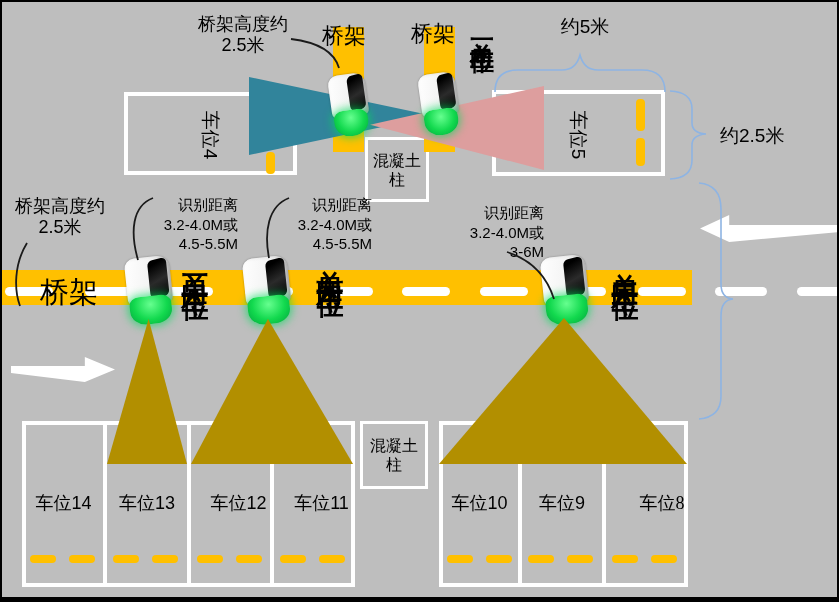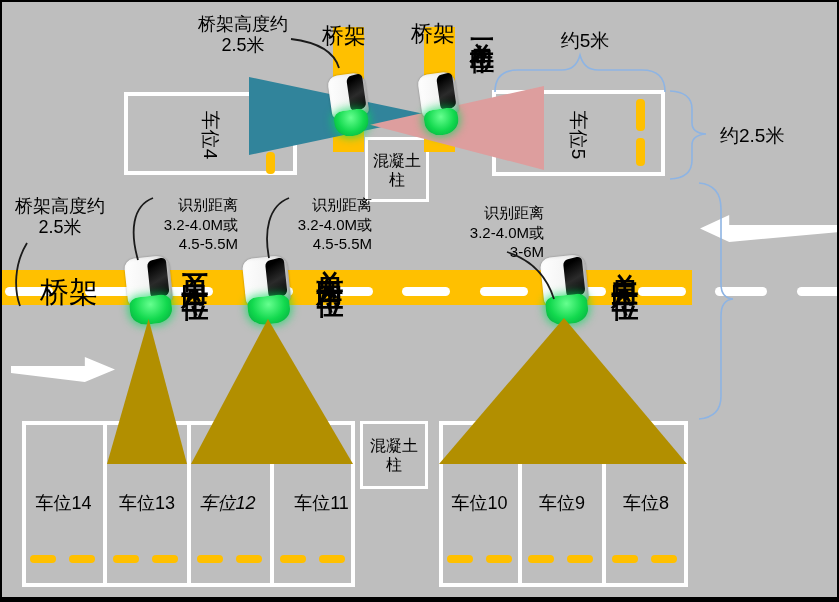--- a/index.html
+++ b/index.html
@@ -100,21 +100,21 @@
     <div class="cam-glow"></div>
   </div>
 
   <div class="hnote" style="left:176px; top:12px; width:130px;">
     <div>桥架高度约</div>
     <div>2.5米</div>
   </div>
   <div class="tray-lbl" style="left:320px; top:19px;">桥架</div>
   <div class="tray-lbl" style="left:409px; top:17px;">桥架</div>
   <div class="vtext" style="left:464px; top:21px; font-size:24px; letter-spacing:2px;">单向一车位</div>
-  <div class="measure" style="left:543px; top:26px; width:80px; text-align:center;">约5米</div>
+  <div class="measure" style="left:543px; top:12px; width:80px; text-align:center;">约5米</div>
   <div class="measure" style="left:718px; top:121px;">约2.5米</div>
 
   <div class="hnote" style="left:2px; top:194px; width:112px;">
     <div>桥架高度约</div>
     <div>2.5米</div>
   </div>
   <div class="lbl" style="left:38px; top:271px; font-size:29px;">桥架</div>
 
   <div class="note" style="left:118px; top:193px; width:118px;">
     <div>识别距离</div>
@@ -166,25 +166,25 @@
   <div class="vdiv" style="left:516px;"></div>
   <div class="vdiv" style="left:600px;"></div>
 
   <div class="cbox" style="left:358px; top:419px; width:68px; height:68px; padding-top:12px;">
     <div>混凝土</div>
     <div>柱</div>
   </div>
 
   <div class="spot-label" style="left:20px;  width:83px;">车位14</div>
   <div class="spot-label" style="left:103px; width:84px;">车位13</div>
-  <div class="spot-label" style="left:184px; width:83px;font-style:italic;">车位12</div>
+  <div class="spot-label" style="left:195px; width:83px;">车位12</div>
   <div class="spot-label" style="left:278px; width:83px;">车位11</div>
   <div class="spot-label" style="left:437px; width:81px;">车位10</div>
   <div class="spot-label" style="left:518px; width:84px;">车位9</div>
-  <div class="spot-label" style="left:602px; width:84px;">车位8</div>
+  <div class="spot-label" style="left:618px; width:84px;font-family:Liberation Serif, serif;">车位8</div>
 
   <div class="pdash" style="left:28px"></div>
   <div class="pdash" style="left:67px"></div>
   <div class="pdash" style="left:111px"></div>
   <div class="pdash" style="left:150px"></div>
   <div class="pdash" style="left:195px"></div>
   <div class="pdash" style="left:234px"></div>
   <div class="pdash" style="left:278px"></div>
   <div class="pdash" style="left:317px"></div>
   <div class="pdash" style="left:445px"></div>

